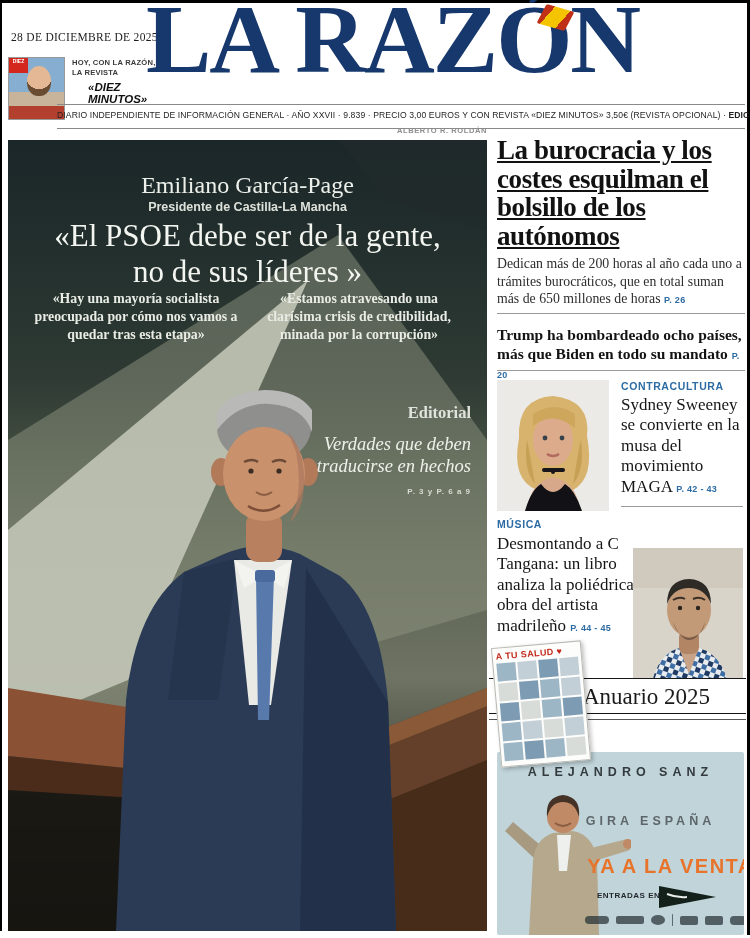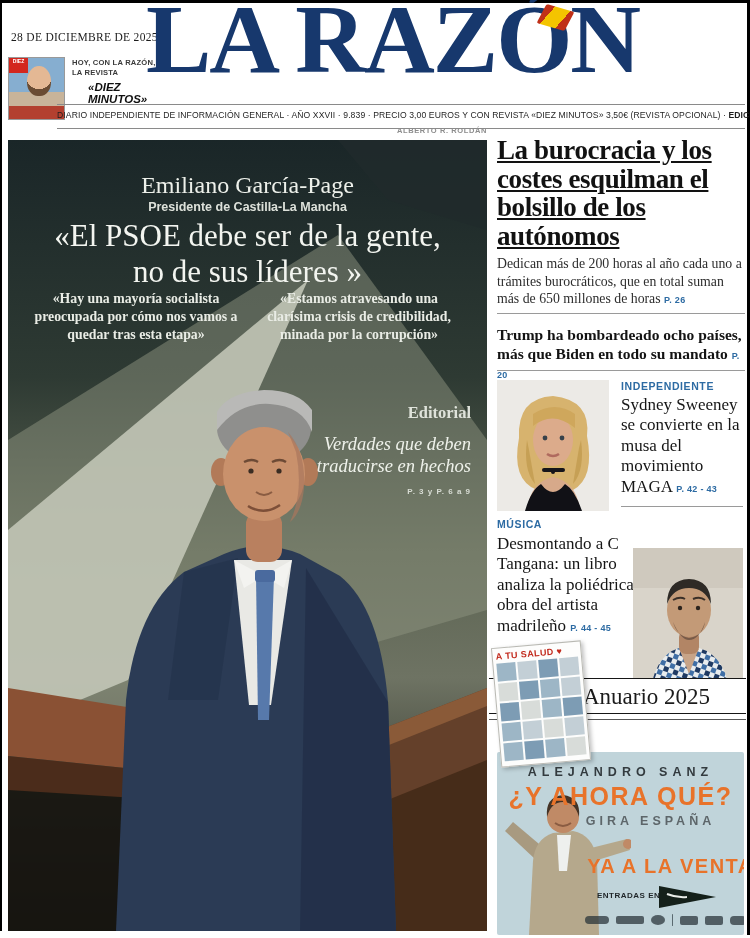--- a/index.html
+++ b/index.html
@@ -197,21 +197,21 @@
       <circle cx="48" cy="58" r="2.4" fill="#37414a"></circle>
       <circle cx="65" cy="58" r="2.4" fill="#37414a"></circle>
       <path d="M50,74 q6,4 12,0" stroke="#b06a5e" stroke-width="2.6" fill="none"></path>
       <path d="M30,131 Q33,102 56,97 Q80,102 83,131 Z" fill="#d7a98a"></path>
       <path d="M28,131 Q34,110 44,104 Q56,120 68,104 Q78,110 85,131 Z" fill="#111116"></path>
       <rect x="45" y="88" width="23" height="4" rx="2" fill="#15151a"></rect>
       <circle cx="56" cy="92" r="2" fill="#15151a"></circle>
     </svg>
   </div>
   <div class="abs" style="left:621px;top:380px;width:124px;">
-    <div class="sec-label">INDEPENDIENTE</div>
+    <div class="sec-label">CONTRACULTURA</div>
     <div class="rc story" style="margin-top:3px;"><span>Sydney Sweeney se convierte en la musa del movimiento MAGA</span> <span class="pageref">P. 42 - 43</span></div>
   </div>
   <div class="abs rule" style="left:621px;top:506px;width:122px;"></div>
 
   <div class="abs" style="left:497px;top:518px;width:152px;">
     <div class="sec-label">MÚSICA</div>
     <div class="rc story" style="margin-top:4px;"><span>Desmontando a C Tangana: un libro analiza la poliédrica obra del artista madrileño</span> <span class="pageref">P. 44 - 45</span></div>
   </div>
   <div class="abs ctang">
     <svg width="110" height="152" viewBox="0 0 110 152">
@@ -272,21 +272,20 @@
       <path d="M36,80 L6,52 L14,43 L46,70 Z" fill="#a89a80"></path>
       <path d="M30,156 L34,82 Q36,60 54,54 L74,52 Q94,56 98,80 L100,156 Z" fill="#b5a88c"></path>
       <path d="M88,70 L128,60 L131,71 L92,83 Z" fill="#b5a88c"></path>
       <circle cx="129" cy="65" r="5" fill="#c08a66"></circle>
       <polygon points="58,56 72,56 68,92 60,92" fill="#eef0ee"></polygon>
       <circle cx="64" cy="38" r="16" fill="#c08a66"></circle>
       <path d="M48,38 Q46,18 64,16 Q82,18 80,38 Q76,23 64,23 Q52,23 48,38 Z" fill="#443326"></path>
       <path d="M56,44 q8,6 16,0" stroke="#8a5c42" stroke-width="2" fill="none"></path>
     </svg>
     <div class="abs ad-artist">ALEJANDRO SANZ</div>
-    <div class="abs ad-title">¿Y AHORA QUÉ?</div>
     <div class="abs ad-sub">GIRA ESPAÑA</div>
     <div class="abs ad-cta">YA A LA VENTA</div>
     <div class="abs ad-entradas">ENTRADAS EN</div>
     <svg class="abs ad-pennant" width="58" height="24" viewBox="0 0 58 24">
       <polygon points="0,1 57,12 0,23" fill="#14201a"></polygon>
       <path d="M8,9 q10,4 20,3" stroke="#e9ece8" stroke-width="2" fill="none"></path>
     </svg>
     <div class="abs ad-logos">
       <span class="l1"></span>
       <span class="l2"></span>

